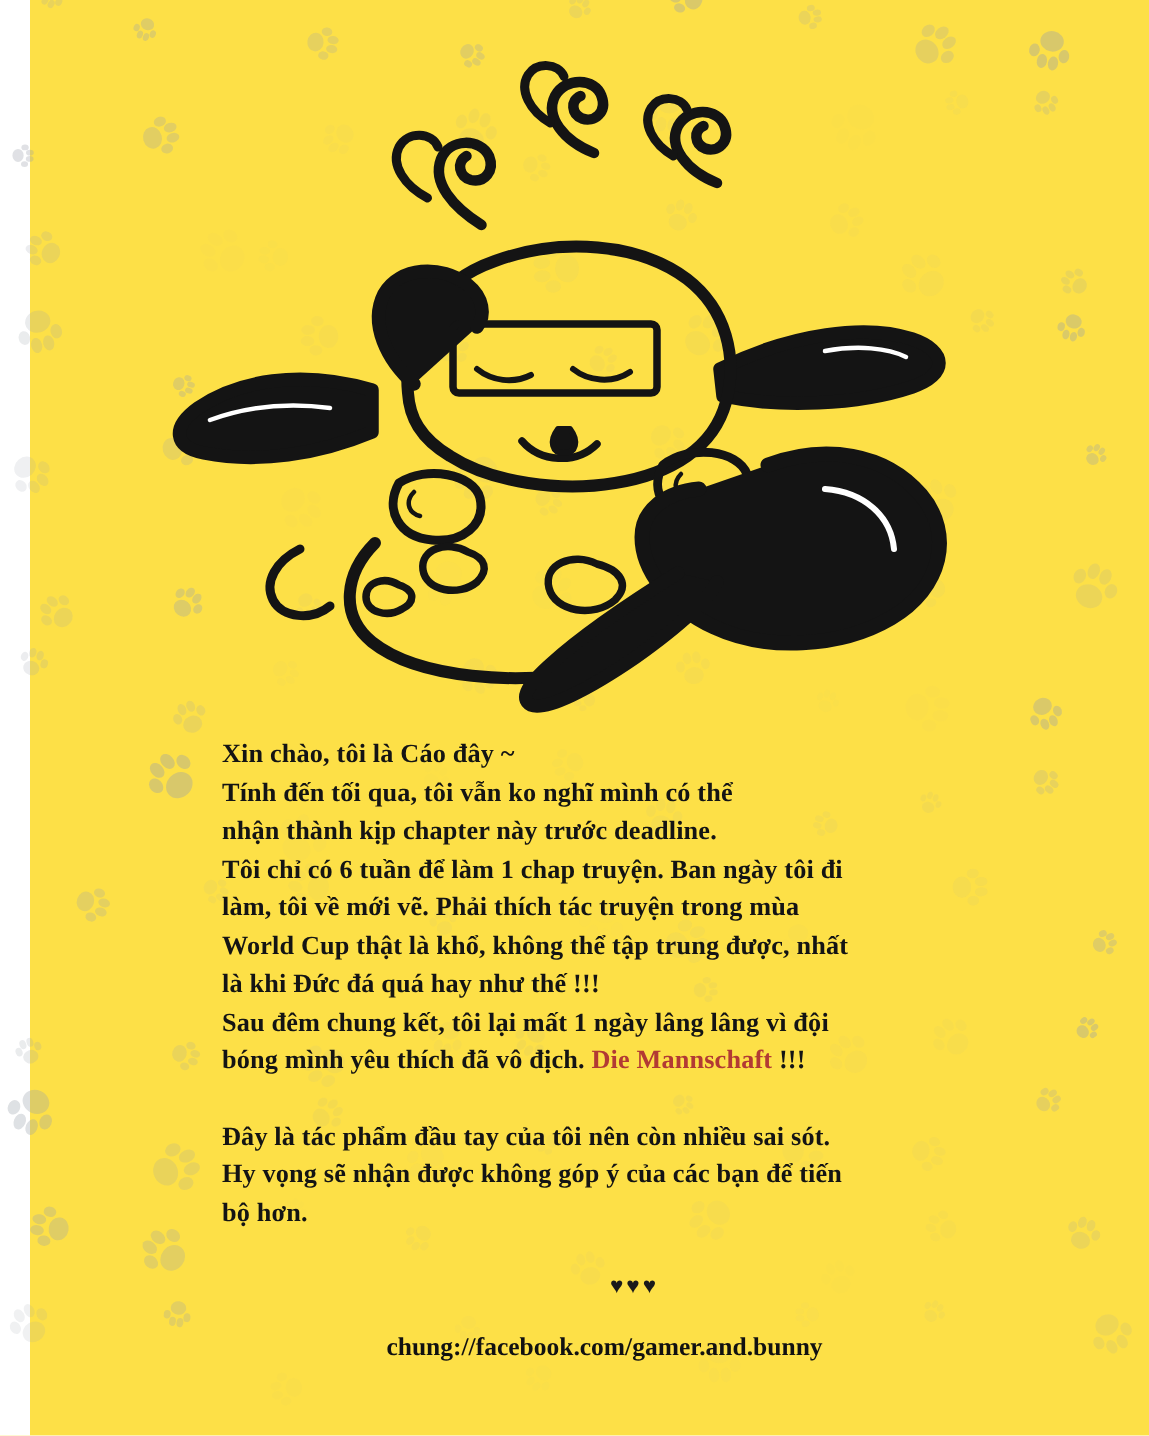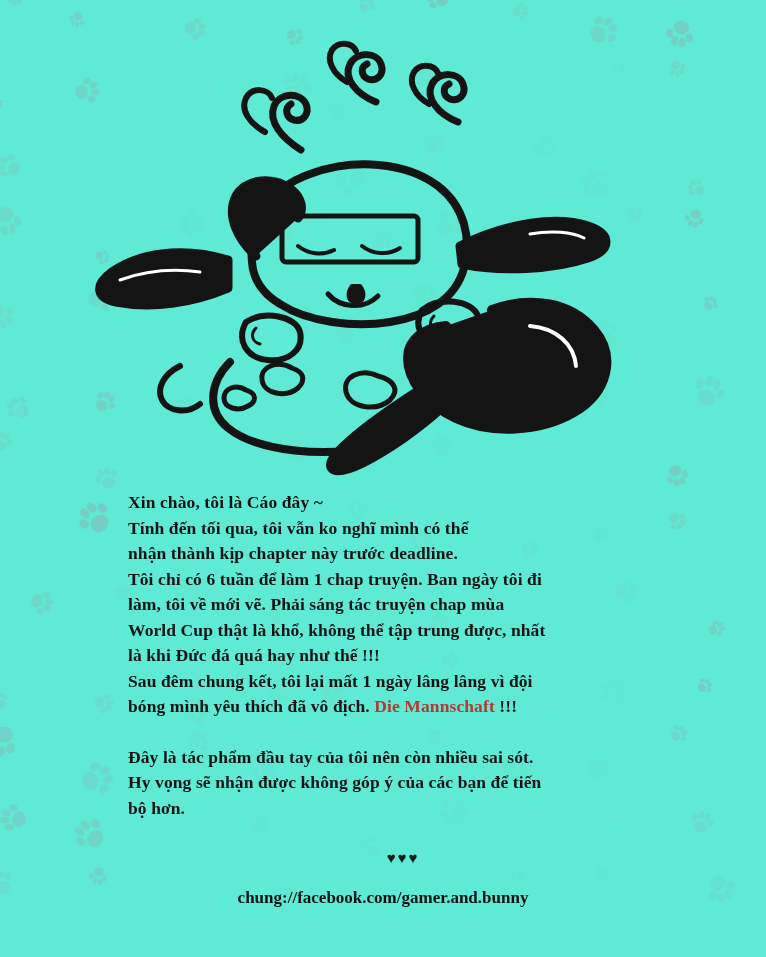--- a/index.html
+++ b/index.html
@@ -13,21 +13,22 @@
     position: relative;
     overflow: hidden;
     font-family: "Liberation Serif", serif;
     color: #141414;
   }
 
   
   #page {
     position: absolute;
     inset: 0;
-    background: #5eead4;
+    background: #fde047;
+    margin-left: 20px;
   }
   .paw {
     position: absolute;
     opacity: 0.55;
     pointer-events: none;
   }
   .paw svg { display: block; }
 
   
   #illustration {
@@ -1407,21 +1408,21 @@
         <path d="M120 356 C104 364 96 378 102 390 C108 402 128 404 140 394" stroke-width="6"></path>
       </g>
     </svg>
   </div>
 
   <div id="message">
     <p>Xin chào, tôi là Cáo đây ~</p>
     <p>Tính đến tối qua, tôi vẫn ko nghĩ mình có thể</p>
     <p>nhận thành kịp chapter này trước deadline.</p>
     <p>Tôi chỉ có 6 tuần để làm 1 chap truyện. Ban ngày tôi đi</p>
-    <p>làm, tôi về mới vẽ. Phải sáng tác truyện chap mùa</p>
+    <p>làm, tôi về mới vẽ. Phải thích tác truyện trong mùa</p>
     <p>World Cup thật là khổ, không thể tập trung được, nhất</p>
     <p>là khi Đức đá quá hay như thế !!!</p>
     <p>Sau đêm chung kết, tôi lại mất 1 ngày lâng lâng vì đội</p>
     <p>
       <span>bóng mình yêu thích đã vô địch. </span><span class="accent">Die Mannschaft</span><span> !!!</span>
     </p>
     <div class="gap"></div>
     <p>Đây là tác phẩm đầu tay của tôi nên còn nhiều sai sót.</p>
     <p>Hy vọng sẽ nhận được không góp ý của các bạn để tiến</p>
     <p>bộ hơn.</p>

